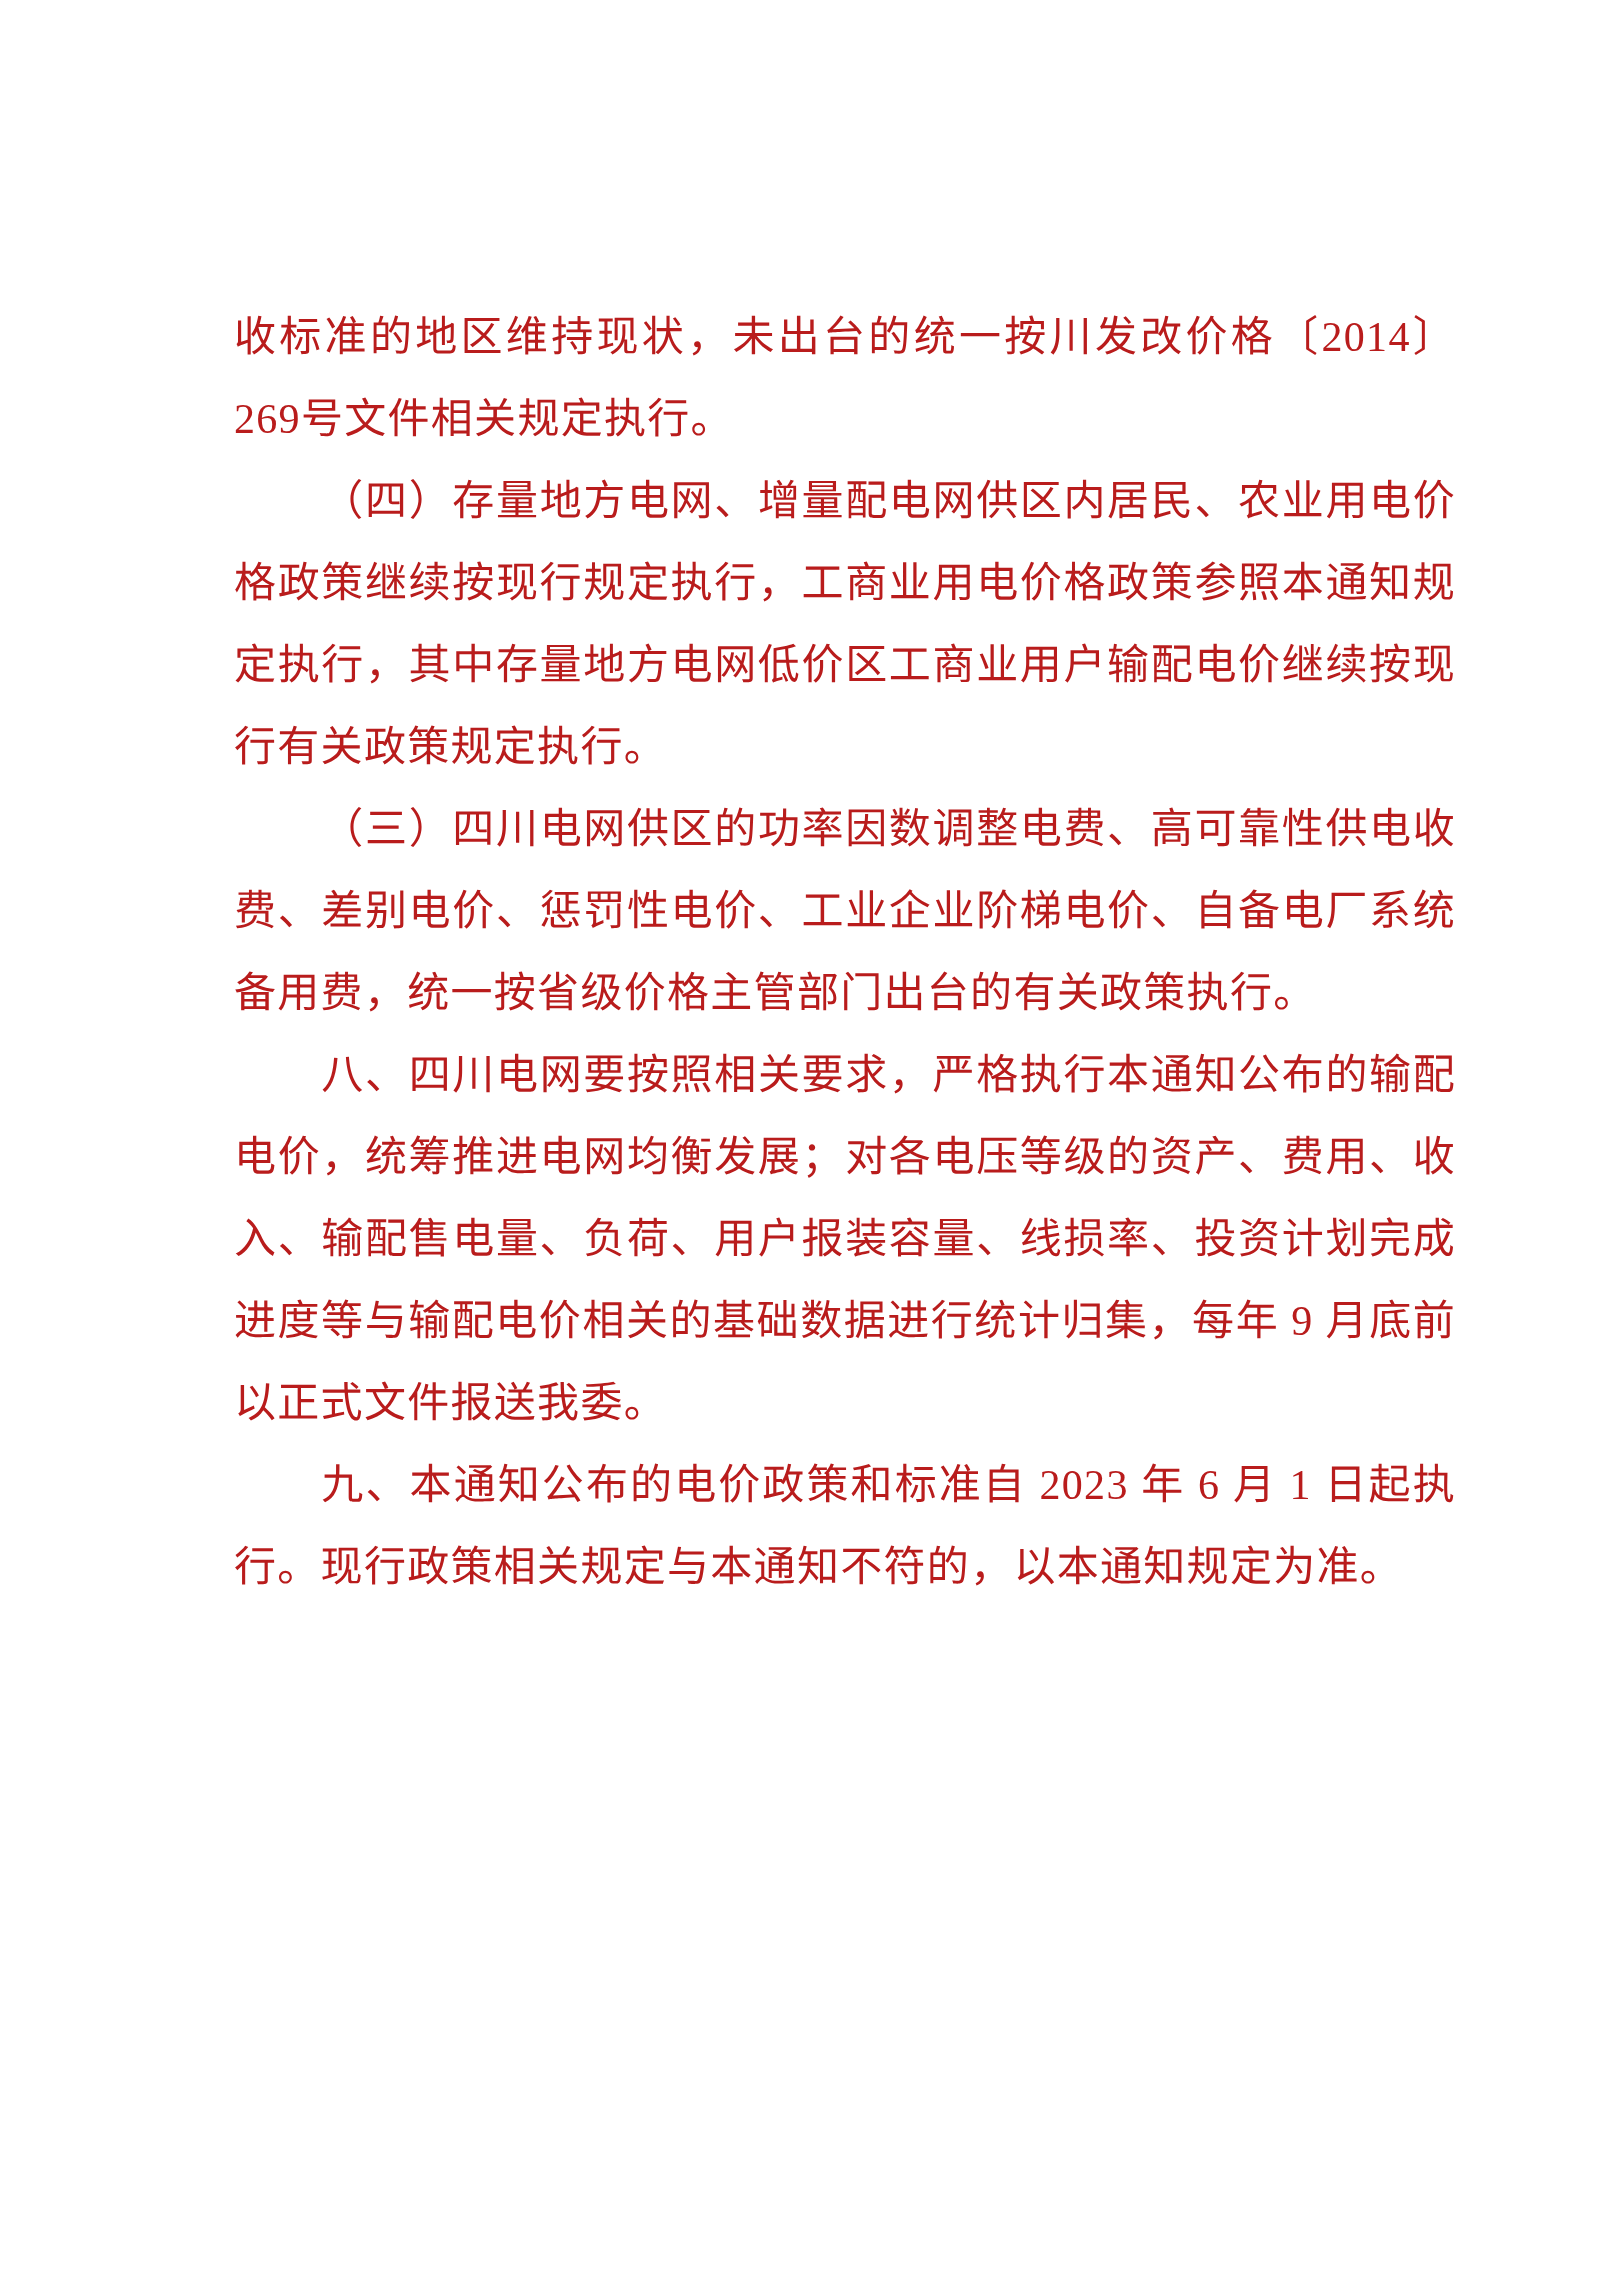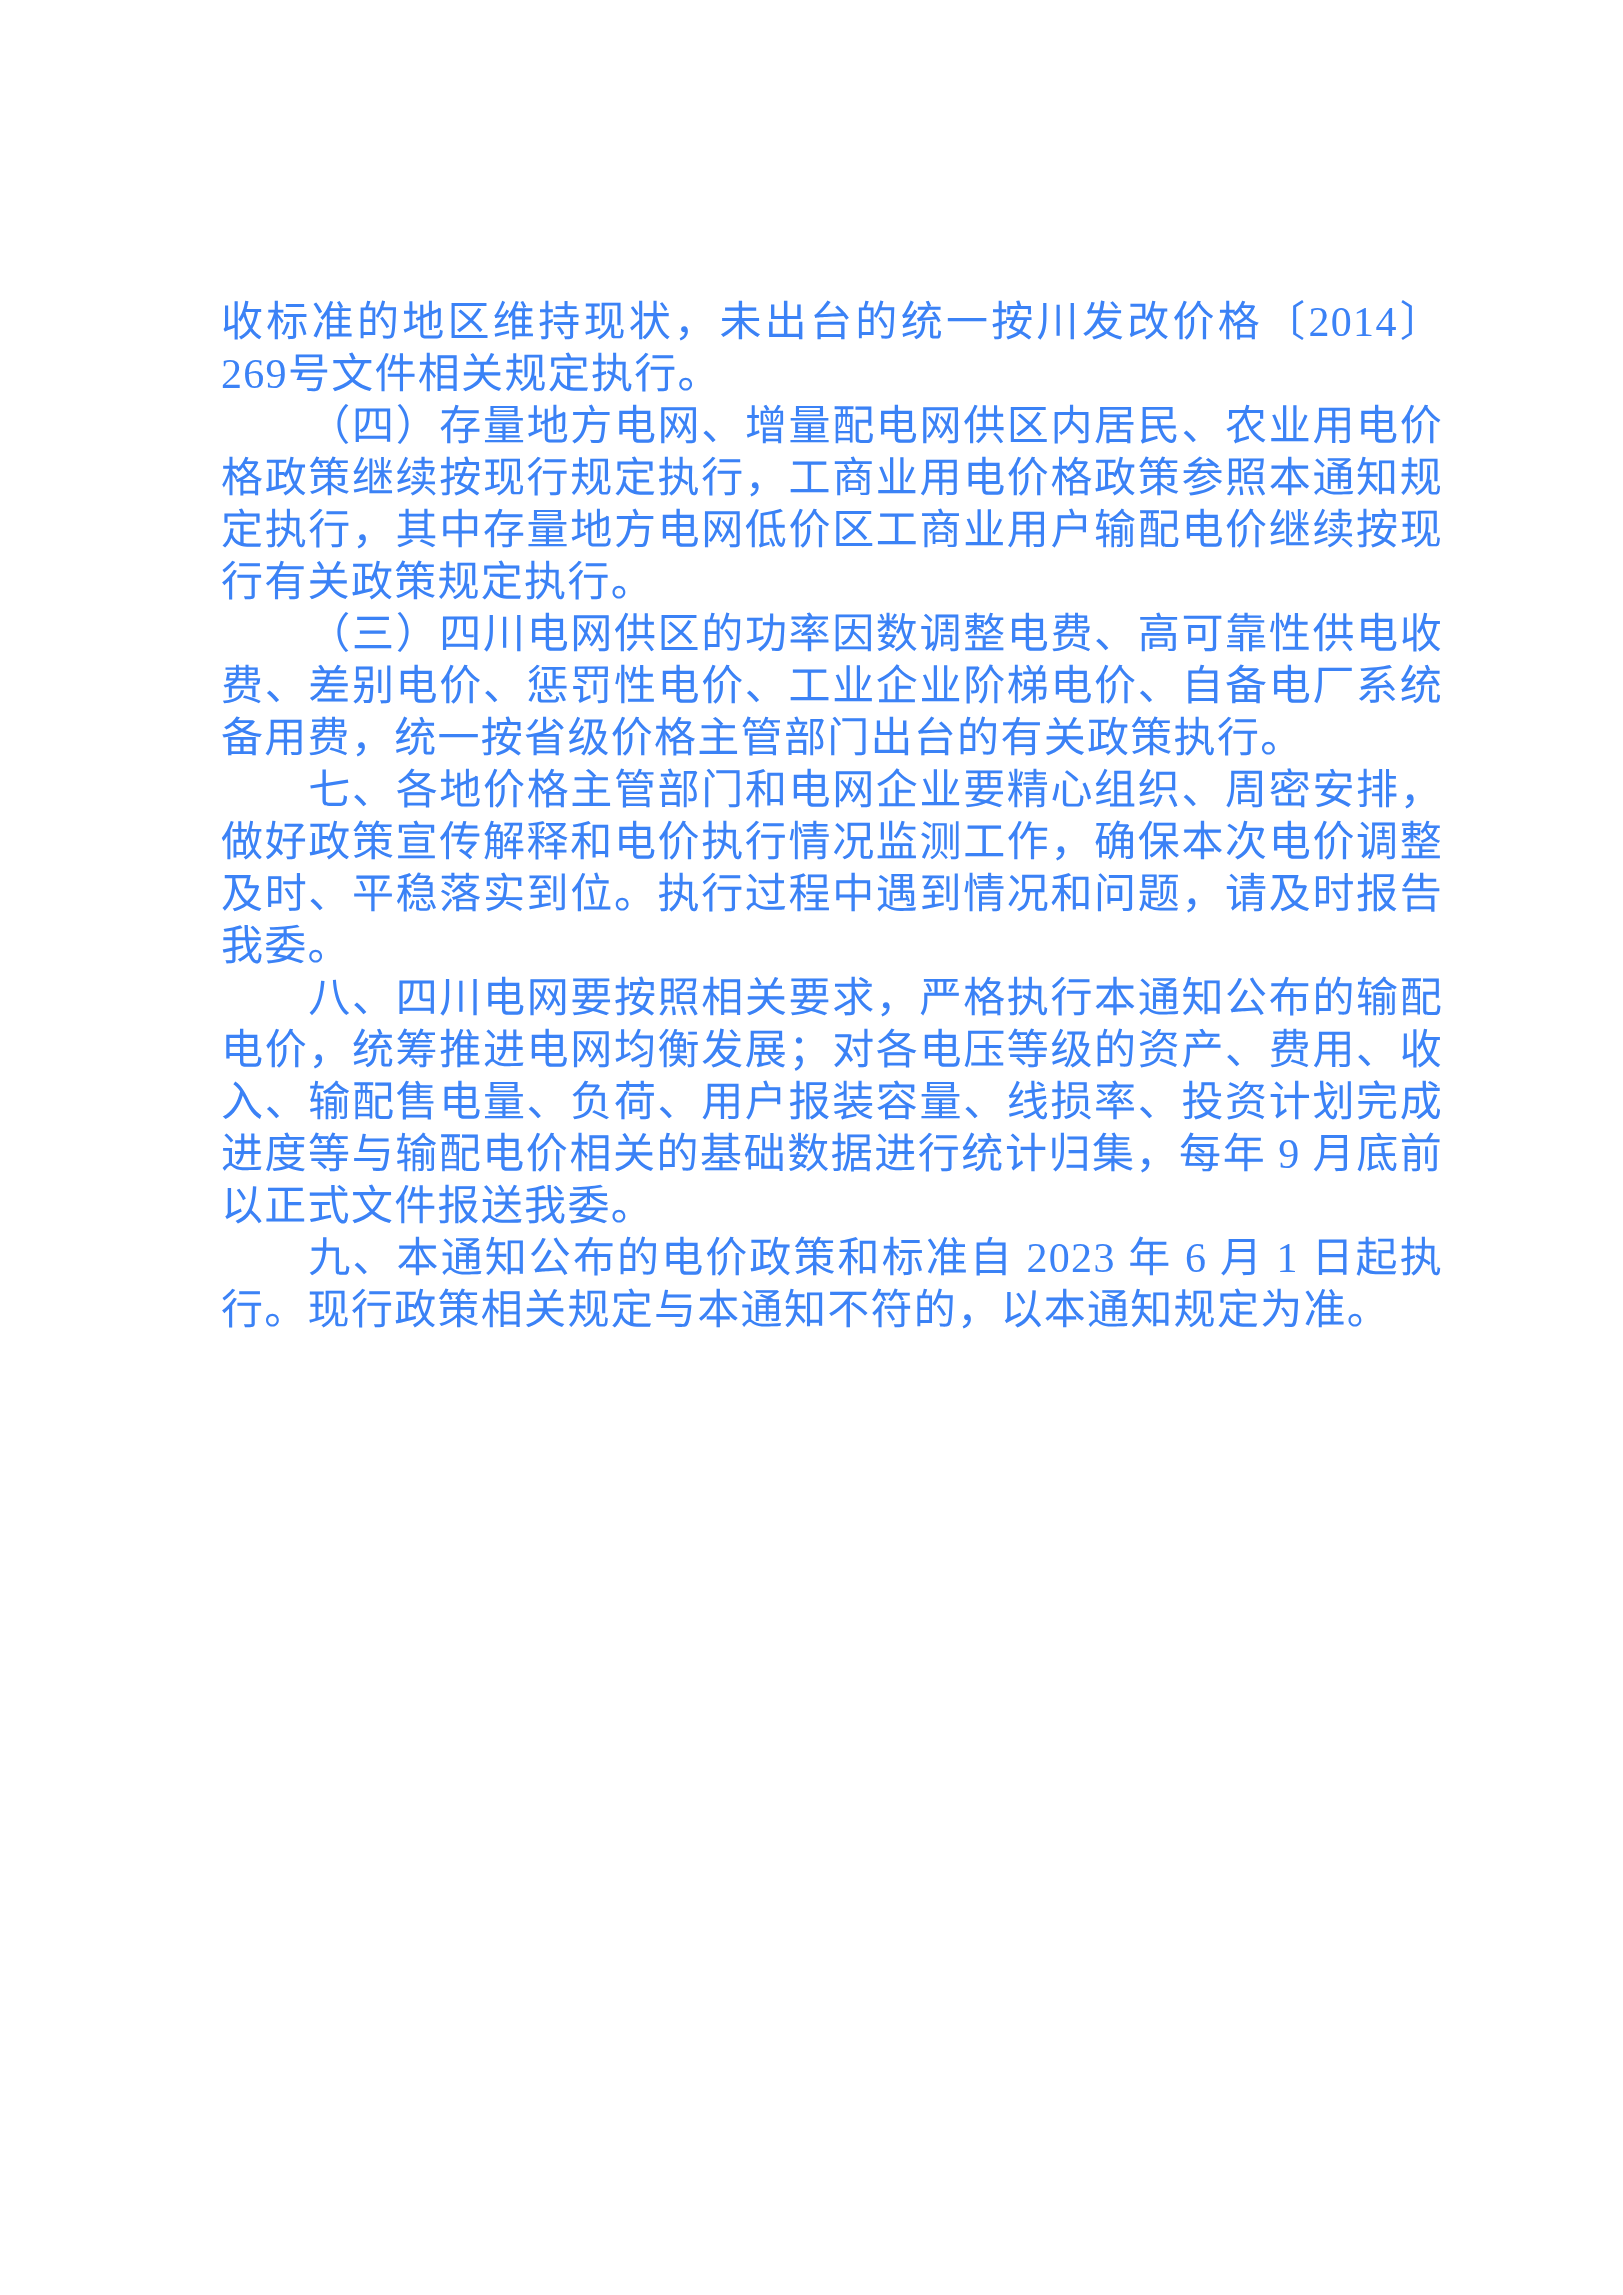--- a/index.html
+++ b/index.html
@@ -9,27 +9,27 @@
   }
   .page {
     position: relative;
     width: 1623px;
     height: 2295px;
     background: #ffffff;
     overflow: hidden;
   }
   .doc-body {
     position: absolute;
-    left: 221px;
+    left: 234px;
     top: 296px;
     width: 1222px;
-    color: #3b82f6;
+    color: #b91c1c;
     font-family: "Liberation Serif", "DejaVu Serif", serif;
     font-size: 42px;
-    line-height: 52px;
+    line-height: 82px;
     letter-spacing: 1.3px;
     text-align: justify;
     text-justify: inter-character;
   }
   .doc-body p {
     margin: 0;
     padding: 0;
     text-indent: 2.08em;
   }
   .doc-body p.continuation {
@@ -37,18 +37,17 @@
   }
 </style>
 </head>
 <body>
 
 <div class="page">
   <div class="doc-body">
     <p class="continuation">收标准的地区维持现状，未出台的统一按川发改价格〔2014〕269号文件相关规定执行。</p>
     <p>（四）存量地方电网、增量配电网供区内居民、农业用电价格政策继续按现行规定执行，工商业用电价格政策参照本通知规定执行，其中存量地方电网低价区工商业用户输配电价继续按现行有关政策规定执行。</p>
     <p>（三）四川电网供区的功率因数调整电费、高可靠性供电收费、差别电价、惩罚性电价、工业企业阶梯电价、自备电厂系统备用费，统一按省级价格主管部门出台的有关政策执行。</p>
-    <p>七、各地价格主管部门和电网企业要精心组织、周密安排，做好政策宣传解释和电价执行情况监测工作，确保本次电价调整及时、平稳落实到位。执行过程中遇到情况和问题，请及时报告我委。</p>
     <p>八、四川电网要按照相关要求，严格执行本通知公布的输配电价，统筹推进电网均衡发展；对各电压等级的资产、费用、收入、输配售电量、负荷、用户报装容量、线损率、投资计划完成进度等与输配电价相关的基础数据进行统计归集，每年 9 月底前以正式文件报送我委。</p>
     <p>九、本通知公布的电价政策和标准自 2023 年 6 月 1 日起执行。现行政策相关规定与本通知不符的，以本通知规定为准。</p>
   </div>
 </div>
 
 
 </body></html>

